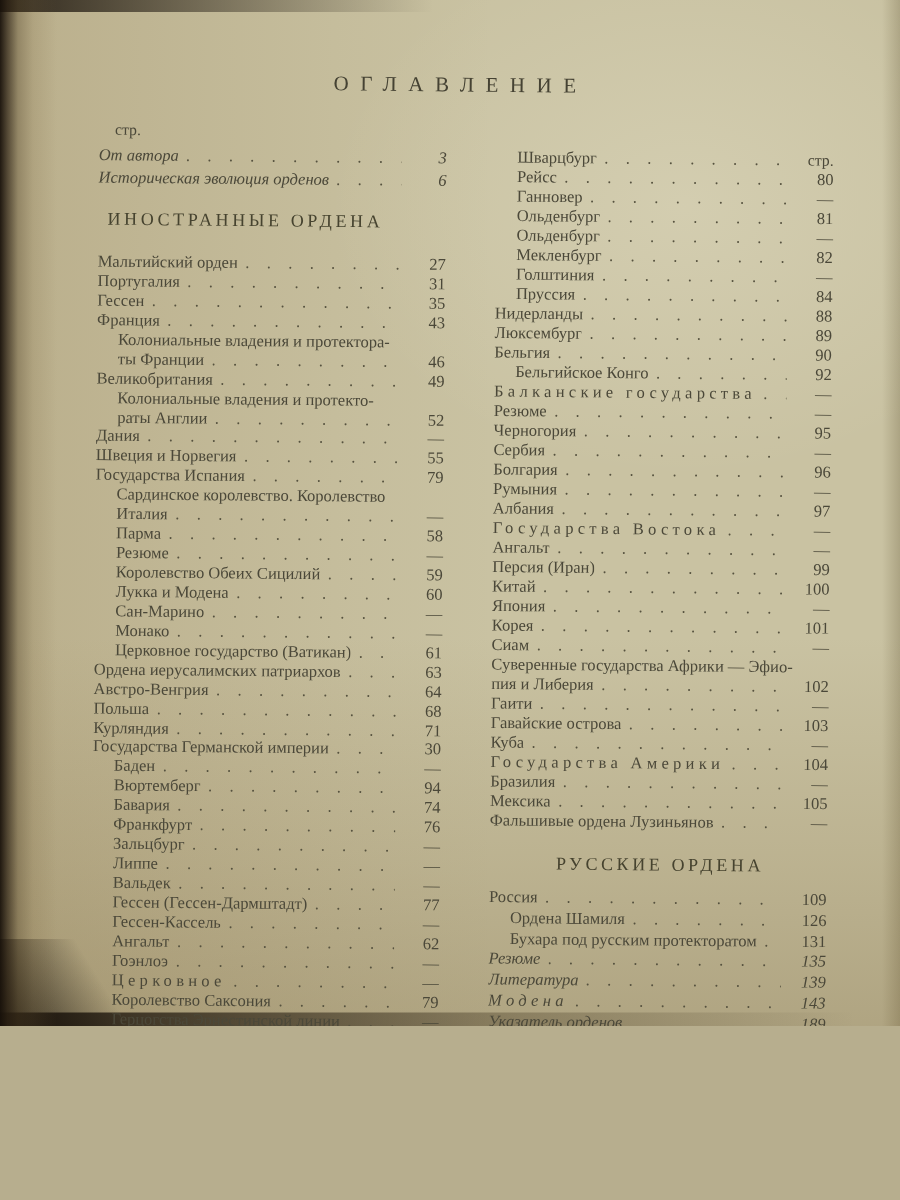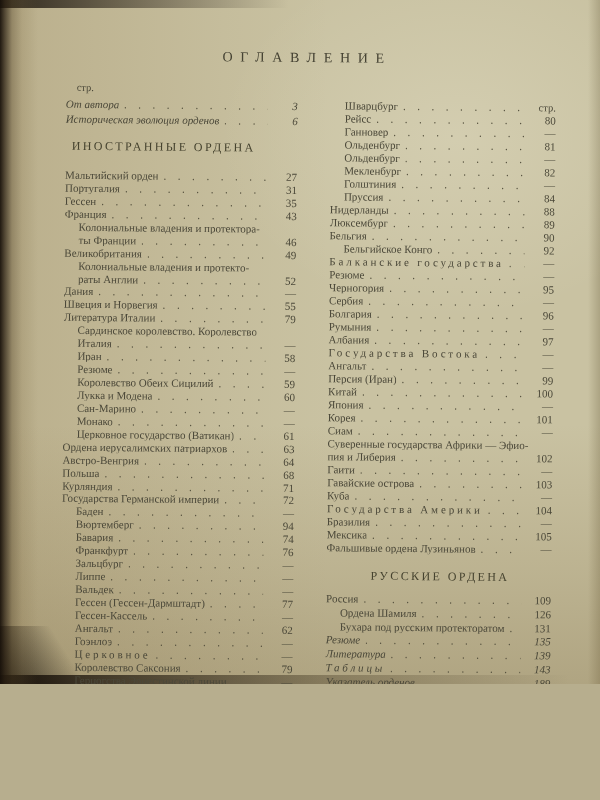--- a/index.html
+++ b/index.html
@@ -155,34 +155,34 @@
           <span class="lbl">Дания</span>
           <span class="dots">. . . . . . . . . . . . . . . . . . . . . . . . . . . . . . . . . . . . . . . . . . . . . . . . </span>
           <span class="val">—</span>
         </div>
         <div class="trow">
           <span class="lbl">Швеция и Норвегия</span>
           <span class="dots">. . . . . . . . . . . . . . . . . . . . . . . . . . . . . . . . . . . . . . . . . . . . . . . . </span>
           <span class="val">55</span>
         </div>
         <div class="trow">
-          <span class="lbl">Литература Италии</span>
+          <span class="lbl">Государства Испания</span>
           <span class="dots">. . . . . . . . . . . . . . . . . . . . . . . . . . . . . . . . . . . . . . . . . . . . . . . . </span>
           <span class="val">79</span>
         </div>
         <div class="trow ind">
           <span class="lbl">Сардинское королевство. Королевство</span>
         </div>
         <div class="trow ind">
           <span class="lbl">Италия</span>
           <span class="dots">. . . . . . . . . . . . . . . . . . . . . . . . . . . . . . . . . . . . . . . . . . . . . . . . </span>
           <span class="val">—</span>
         </div>
         <div class="trow ind">
-          <span class="lbl">Иран</span>
+          <span class="lbl">Парма</span>
           <span class="dots">. . . . . . . . . . . . . . . . . . . . . . . . . . . . . . . . . . . . . . . . . . . . . . . . </span>
           <span class="val">58</span>
         </div>
         <div class="trow ind">
           <span class="lbl">Резюме</span>
           <span class="dots">. . . . . . . . . . . . . . . . . . . . . . . . . . . . . . . . . . . . . . . . . . . . . . . . </span>
           <span class="val">—</span>
         </div>
         <div class="trow ind">
           <span class="lbl">Королевство Обеих Сицилий</span>
@@ -225,21 +225,21 @@
           <span class="val">68</span>
         </div>
         <div class="trow">
           <span class="lbl">Курляндия</span>
           <span class="dots">. . . . . . . . . . . . . . . . . . . . . . . . . . . . . . . . . . . . . . . . . . . . . . . . </span>
           <span class="val">71</span>
         </div>
         <div class="trow">
           <span class="lbl">Государства Германской империи</span>
           <span class="dots">. . . . . . . . . . . . . . . . . . . . . . . . . . . . . . . . . . . . . . . . . . . . . . . . </span>
-          <span class="val">72</span>
+          <span class="val">30</span>
         </div>
         <div class="trow ind">
           <span class="lbl">Баден</span>
           <span class="dots">. . . . . . . . . . . . . . . . . . . . . . . . . . . . . . . . . . . . . . . . . . . . . . . . </span>
           <span class="val">—</span>
         </div>
         <div class="trow ind">
           <span class="lbl">Вюртемберг</span>
           <span class="dots">. . . . . . . . . . . . . . . . . . . . . . . . . . . . . . . . . . . . . . . . . . . . . . . . </span>
           <span class="val">94</span>
@@ -504,21 +504,21 @@
           <span class="lbl">Резюме</span>
           <span class="dots">. . . . . . . . . . . . . . . . . . . . . . . . . . . . . . . . . . . . . . . . . . . . . . . . </span>
           <span class="val">135</span>
         </div>
         <div class="trow italic">
           <span class="lbl">Литература</span>
           <span class="dots">. . . . . . . . . . . . . . . . . . . . . . . . . . . . . . . . . . . . . . . . . . . . . . . . </span>
           <span class="val">139</span>
         </div>
         <div class="trow italic spaced">
-          <span class="lbl">Таблицы</span>
+          <span class="lbl">Модена</span>
           <span class="dots">. . . . . . . . . . . . . . . . . . . . . . . . . . . . . . . . . . . . . . . . . . . . . . . . </span>
           <span class="val">143</span>
         </div>
         <div class="trow italic">
           <span class="lbl">Указатель орденов</span>
           <span class="dots">. . . . . . . . . . . . . . . . . . . . . . . . . . . . . . . . . . . . . . . . . . . . . . . . </span>
           <span class="val">189</span>
         </div>
       </div>
 

